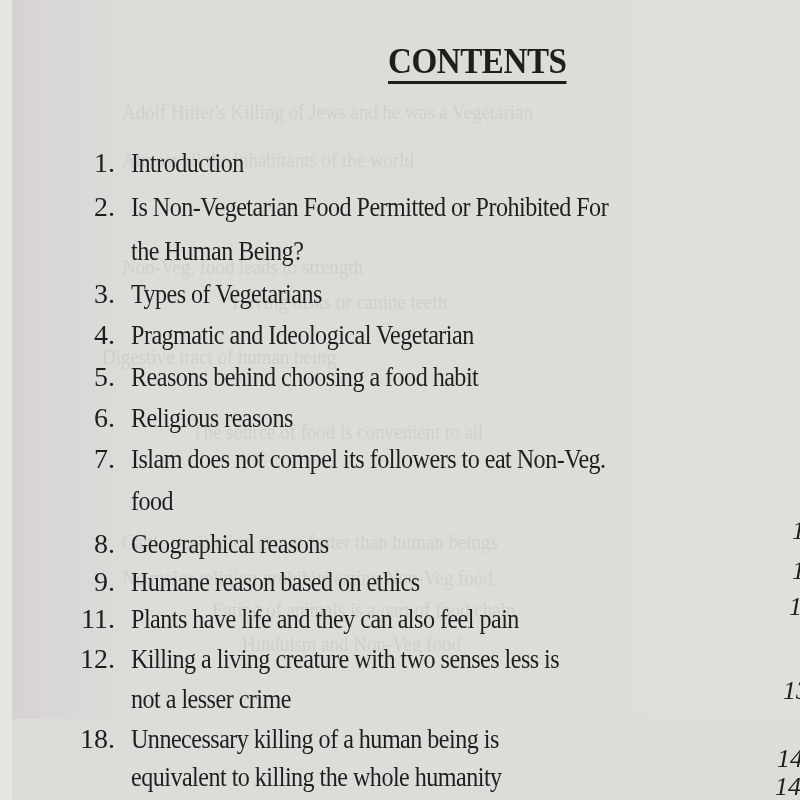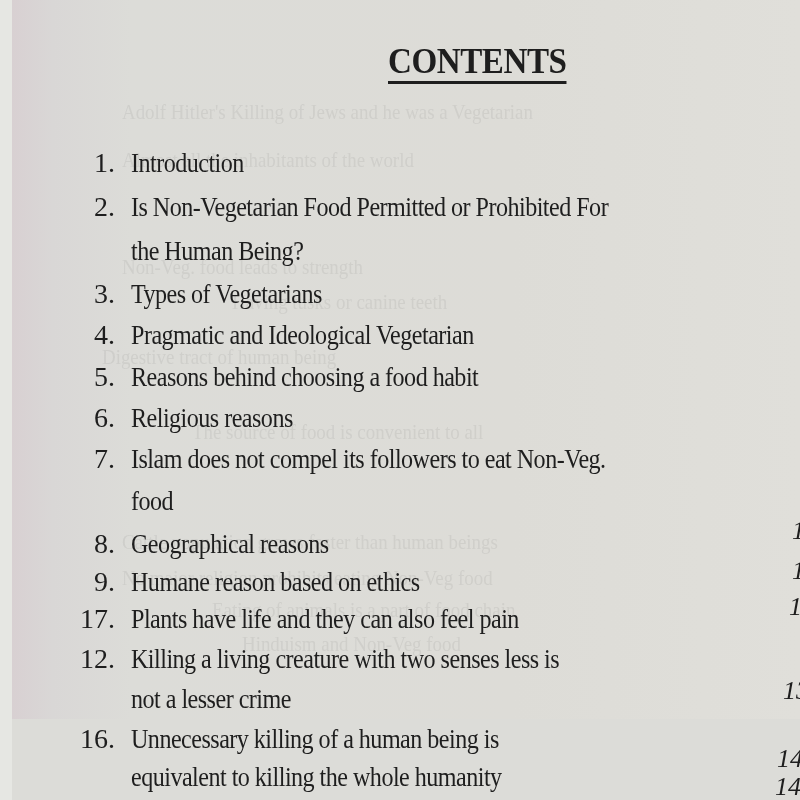--- a/index.html
+++ b/index.html
@@ -96,30 +96,30 @@
   </div>
   <div class="entry" style="top:527px">
     <span class="num">8.</span>
     <span class="line">Geographical reasons</span>
   </div>
   <div class="entry" style="top:565px">
     <span class="num">9.</span>
     <span class="line">Humane reason based on ethics</span>
   </div>
   <div class="entry" style="top:602px">
-    <span class="num">17.</span>
+    <span class="num">11.</span>
     <span class="line">Plants have life and they can also feel pain</span>
   </div>
   <div class="entry" style="top:642px">
     <span class="num">12.</span>
     <span class="line">Killing a living creature with two senses less is</span>
     <span class="line" style="top:40px">not a lesser crime</span>
   </div>
   <div class="entry" style="top:722px">
-    <span class="num">16.</span>
+    <span class="num">18.</span>
     <span class="line">Unnecessary killing of a human being is</span>
     <span class="line" style="top:38px">equivalent to killing the whole humanity</span>
   </div>
 
   <span class="pg" style="left:792px;top:516px">1</span>
   <span class="pg" style="left:792px;top:556px">1</span>
   <span class="pg" style="left:789px;top:592px">1</span>
   <span class="pg" style="left:783px;top:676px">13</span>
   <span class="pg" style="left:777px;top:744px">14</span>
   <span class="pg" style="left:775px;top:772px">14</span>

